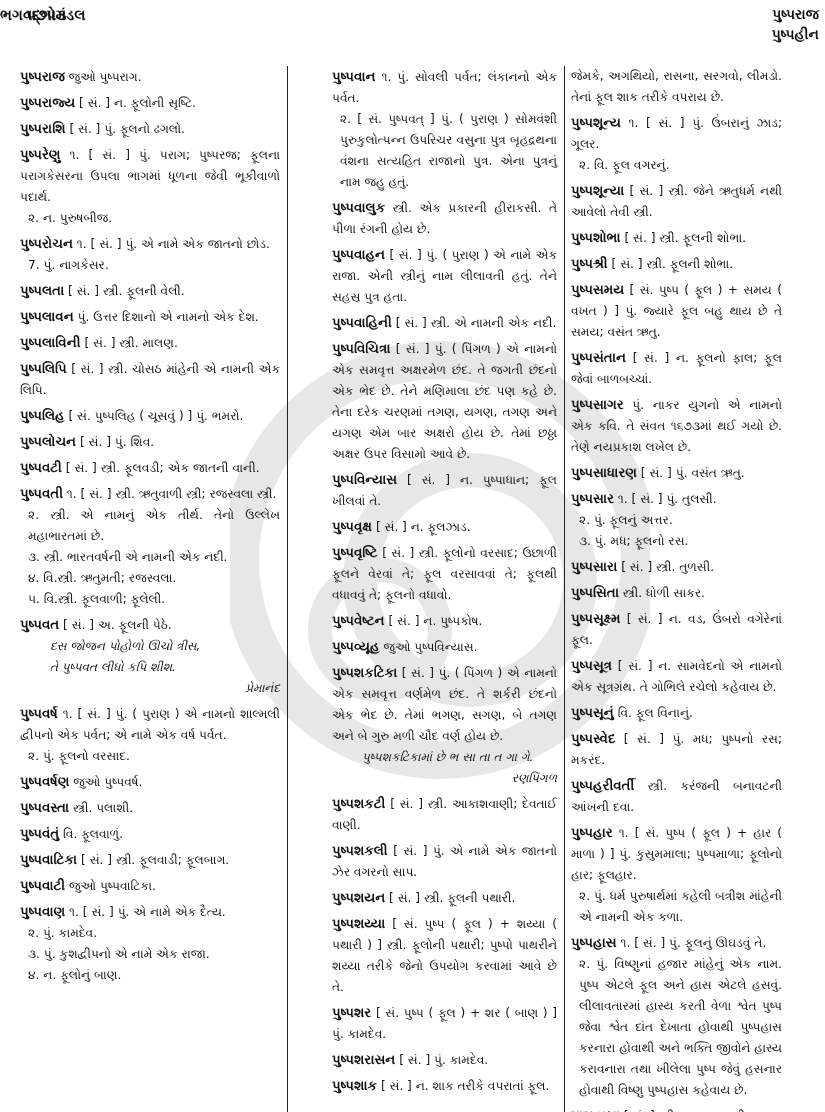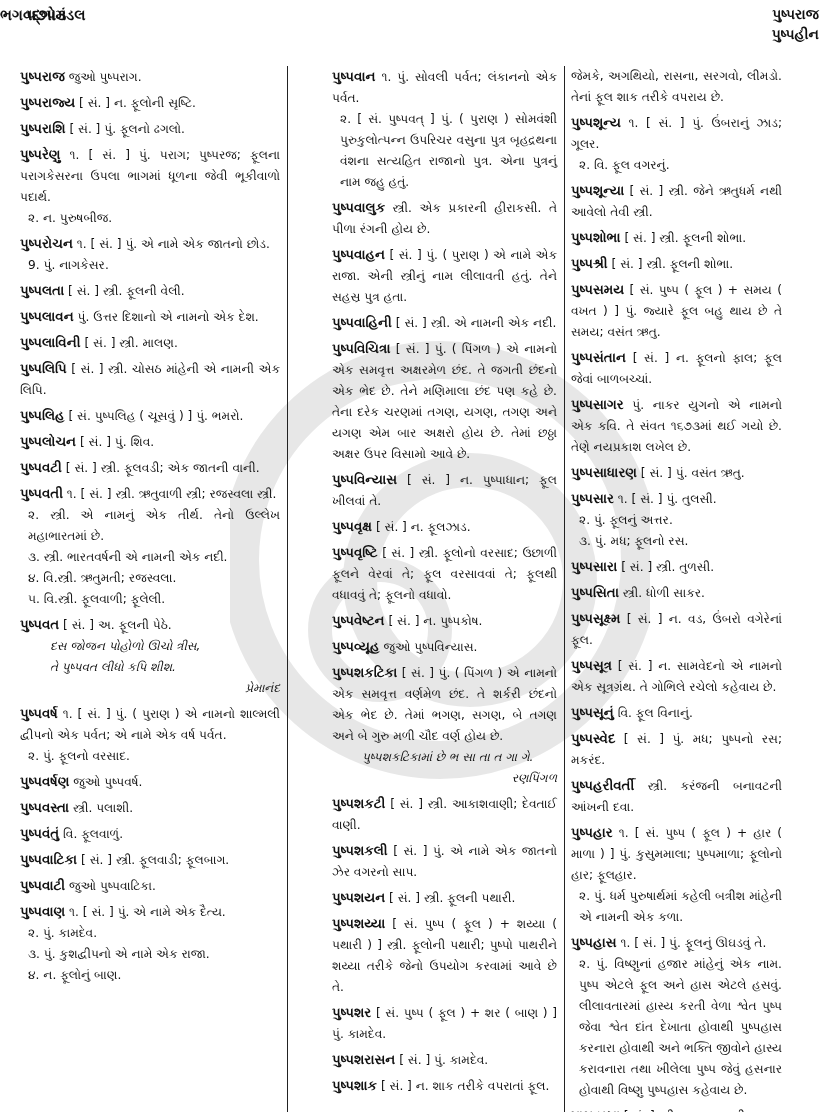--- a/index.html
+++ b/index.html
@@ -47,21 +47,21 @@
       <div>પુષ્પહીન</div>
     </div>
   </div>
 
   <div class="columns">
     <div class="col col-1">
         <div class="entry"><span class="hw">પુષ્પરાજ</span> <span class="body">જુઓ પુષ્પરાગ.</span></div>
         <div class="entry"><span class="hw">પુષ્પરાજ્ય</span> <span class="body">[ સં. ] ન. ફૂલોની સૃષ્ટિ.</span></div>
         <div class="entry"><span class="hw">પુષ્પરાશિ</span> <span class="body">[ સં. ] પું. ફૂલનો ઢગલો.</span></div>
         <div class="entry"><span class="hw">પુષ્પરેણુ</span> <span class="body">૧. [ સં. ] પું. પરાગ; પુષ્પરજ; ફૂલના પરાગકેસરના ઉપલા ભાગમાં ધૂળના જેવી ભૂકીવાળો પદાર્થ.</span><span class="sense">૨. ન. પુરુષબીજ.</span></div>
-        <div class="entry"><span class="hw">પુષ્પરોચન</span> <span class="body">૧. [ સં. ] પું. એ નામે એક જાતનો છોડ.</span><span class="sense">9. પું. નાગકેસર.</span></div>
+        <div class="entry"><span class="hw">પુષ્પરોચન</span> <span class="body">૧. [ સં. ] પું. એ નામે એક જાતનો છોડ.</span><span class="sense">7. પું. નાગકેસર.</span></div>
         <div class="entry"><span class="hw">પુષ્પલતા</span> <span class="body">[ સં. ] સ્ત્રી. ફૂલની વેલી.</span></div>
         <div class="entry"><span class="hw">પુષ્પલાવન</span> <span class="body">પું. ઉત્તર દિશાનો એ નામનો એક દેશ.</span></div>
         <div class="entry"><span class="hw">પુષ્પલાવિની</span> <span class="body">[ સં. ] સ્ત્રી. માલણ.</span></div>
         <div class="entry"><span class="hw">પુષ્પલિપિ</span> <span class="body">[ સં. ] સ્ત્રી. ચોસઠ માંહેની એ નામની એક લિપિ.</span></div>
         <div class="entry"><span class="hw">પુષ્પલિહ</span> <span class="body">[ સં. પુષ્પલિહ ( ચૂસવું ) ] પું. ભમરો.</span></div>
         <div class="entry"><span class="hw">પુષ્પલોચન</span> <span class="body">[ સં. ] પું. શિવ.</span></div>
         <div class="entry"><span class="hw">પુષ્પવટી</span> <span class="body">[ સં. ] સ્ત્રી. ફૂલવડી; એક જાતની વાની.</span></div>
         <div class="entry"><span class="hw">પુષ્પવતી</span> <span class="body">૧. [ સં. ] સ્ત્રી. ઋતુવાળી સ્ત્રી; રજસ્વલા સ્ત્રી.</span><span class="sense">૨. સ્ત્રી. એ નામનું એક તીર્થ. તેનો ઉલ્લેખ મહાભારતમાં છે.</span><span class="sense">૩. સ્ત્રી. ભારતવર્ષની એ નામની એક નદી.</span><span class="sense">૪. વિ.સ્ત્રી. ઋતુમતી; રજસ્વલા.</span><span class="sense">૫. વિ.સ્ત્રી. ફૂલવાળી; ફૂલેલી.</span></div>
         <div class="entry"><span class="hw">પુષ્પવત</span> <span class="body">[ સં. ] અ. ફૂલની પેઠે.</span><span class="quote">દસ જોજન પોહોળો ઊચો ત્રીસ,</span><span class="quote">તે પુષ્પવત લીધો કપિ શીશ.</span><span class="quote"><span class="quote-src">પ્રેમાનંદ</span>&nbsp;</span></div>
         <div class="entry"><span class="hw">પુષ્પવર્ષ</span> <span class="body">૧. [ સં. ] પું. ( પુરાણ ) એ નામનો શાલ્મલી દ્વીપનો એક પર્વત; એ નામે એક વર્ષ પર્વત.</span><span class="sense">૨. પું. ફૂલનો વરસાદ.</span></div>

